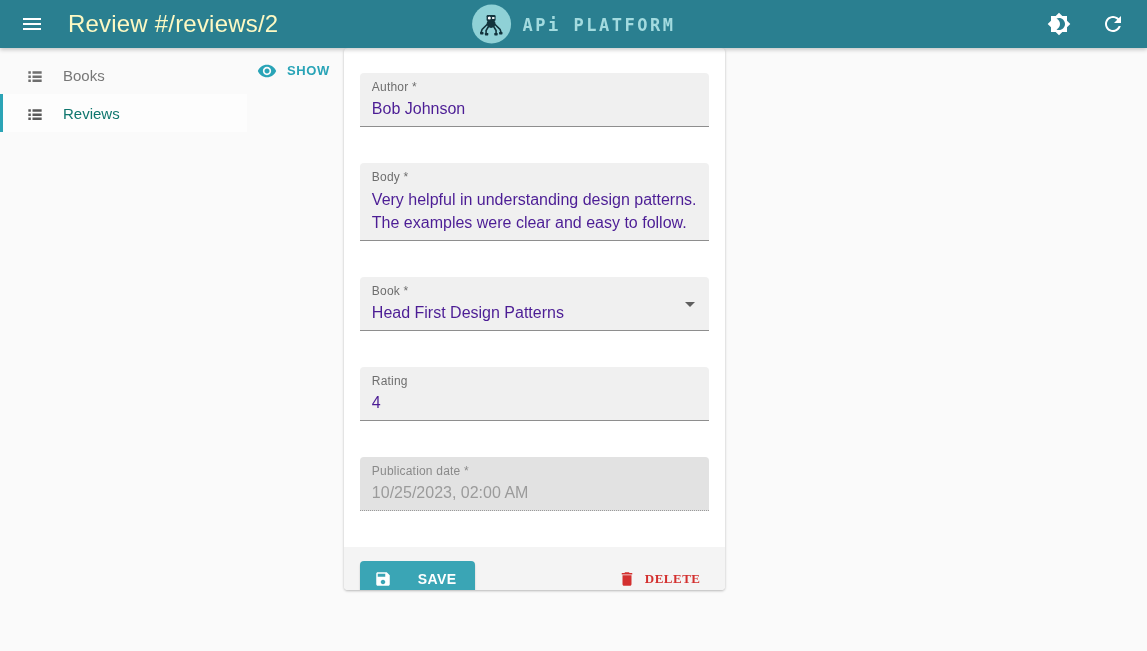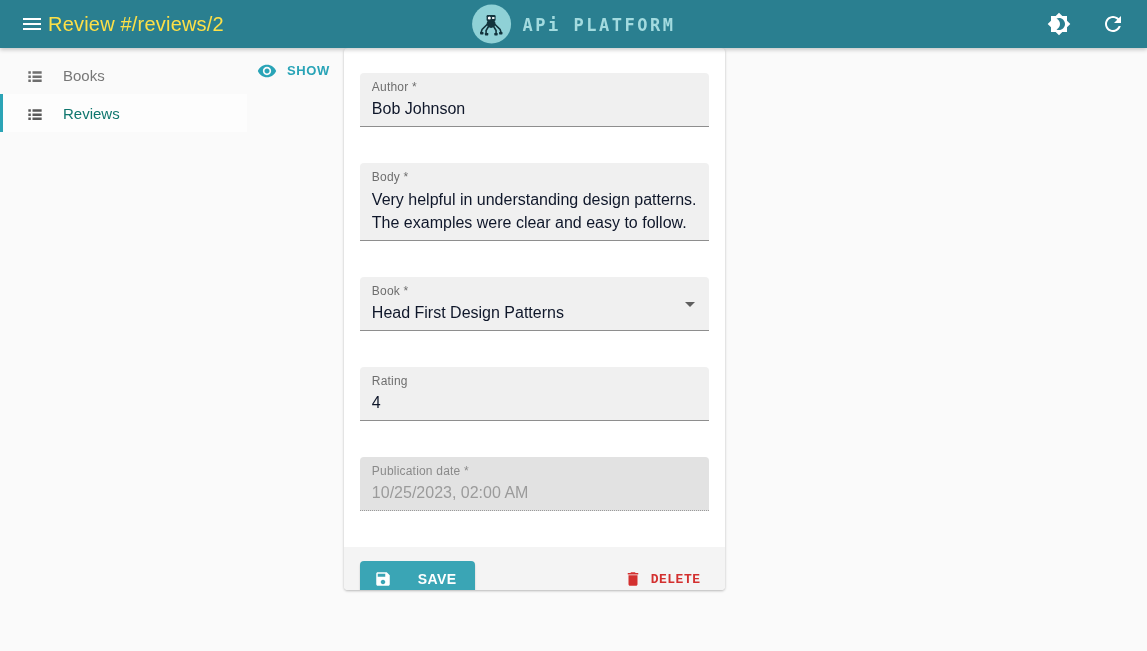--- a/index.html
+++ b/index.html
@@ -20,23 +20,24 @@
     padding: 0 20px 0 16px;
     box-shadow: 0 2px 4px rgba(0,0,0,0.2);
     z-index: 10;
   }
   .appbar .menu-btn {
     width: 32px; height: 32px;
     display: flex; align-items: center; justify-content: center;
     cursor: pointer; border: none; background: transparent;
   }
   .appbar .title {
-    color: #fde047;
-    font-size: 20px;
+    color: #fef9c3;
+    font-size: 24px;
     font-weight: 400;
+    margin-left: 20px;
     letter-spacing: 0.2px;
     white-space: nowrap;
   }
   .logo {
     position: absolute;
     left: 50%; top: 50%;
     transform: translate(-50%,-50%);
     display: flex; align-items: center; gap: 12px;
   }
   .logo-circle {
@@ -103,21 +104,21 @@
   .field {
     background: #f0f0f0;
     border-radius: 4px 4px 0 0;
     border-bottom: 1px solid #8e8e8e;
     padding: 7px 12px 6px 12px;
     margin-bottom: 36px;
     position: relative;
     cursor: text;
   }
   .field-label { font-size: 12px; color: #6e6e6e; letter-spacing: 0.2px; }
-  .field-value { font-size: 16px; color: #0f172a; margin-top: 4px; line-height: 22px; }
+  .field-value { font-size: 16px; color: #4c1d95; margin-top: 4px; line-height: 22px; }
   .field.multiline .field-value div { line-height: 23px; }
   .field.disabled {
     background: #e2e2e2;
     border-bottom: 1px dotted #9a9a9a;
     cursor: default;
   }
   .field.disabled .field-label { color: #8a8a8a; }
   .field.disabled .field-value { color: #9b9b9b; }
   .select-arrow {
     position: absolute;
@@ -145,21 +146,21 @@
     cursor: pointer;
     box-shadow: 0 2px 2px rgba(0,0,0,0.2);
     font-family: "Liberation Sans", sans-serif;
   }
   .delete-btn {
     display: flex; align-items: center; gap: 9px;
     background: transparent; border: none; cursor: pointer;
     color: #d3302f;
     font-size: 13px; font-weight: 700; letter-spacing: 0.5px;
     padding: 6px 8px;
-    font-family: Liberation Mono, monospace;
+    font-family: Liberation Serif, serif;
   }
   svg { display: block; }
 </style>
 </head>
 <body>
 
 <header class="appbar">
   <button class="menu-btn">
     <span>
       <svg width="24" height="24" viewBox="0 0 24 24" fill="#ffffff">

